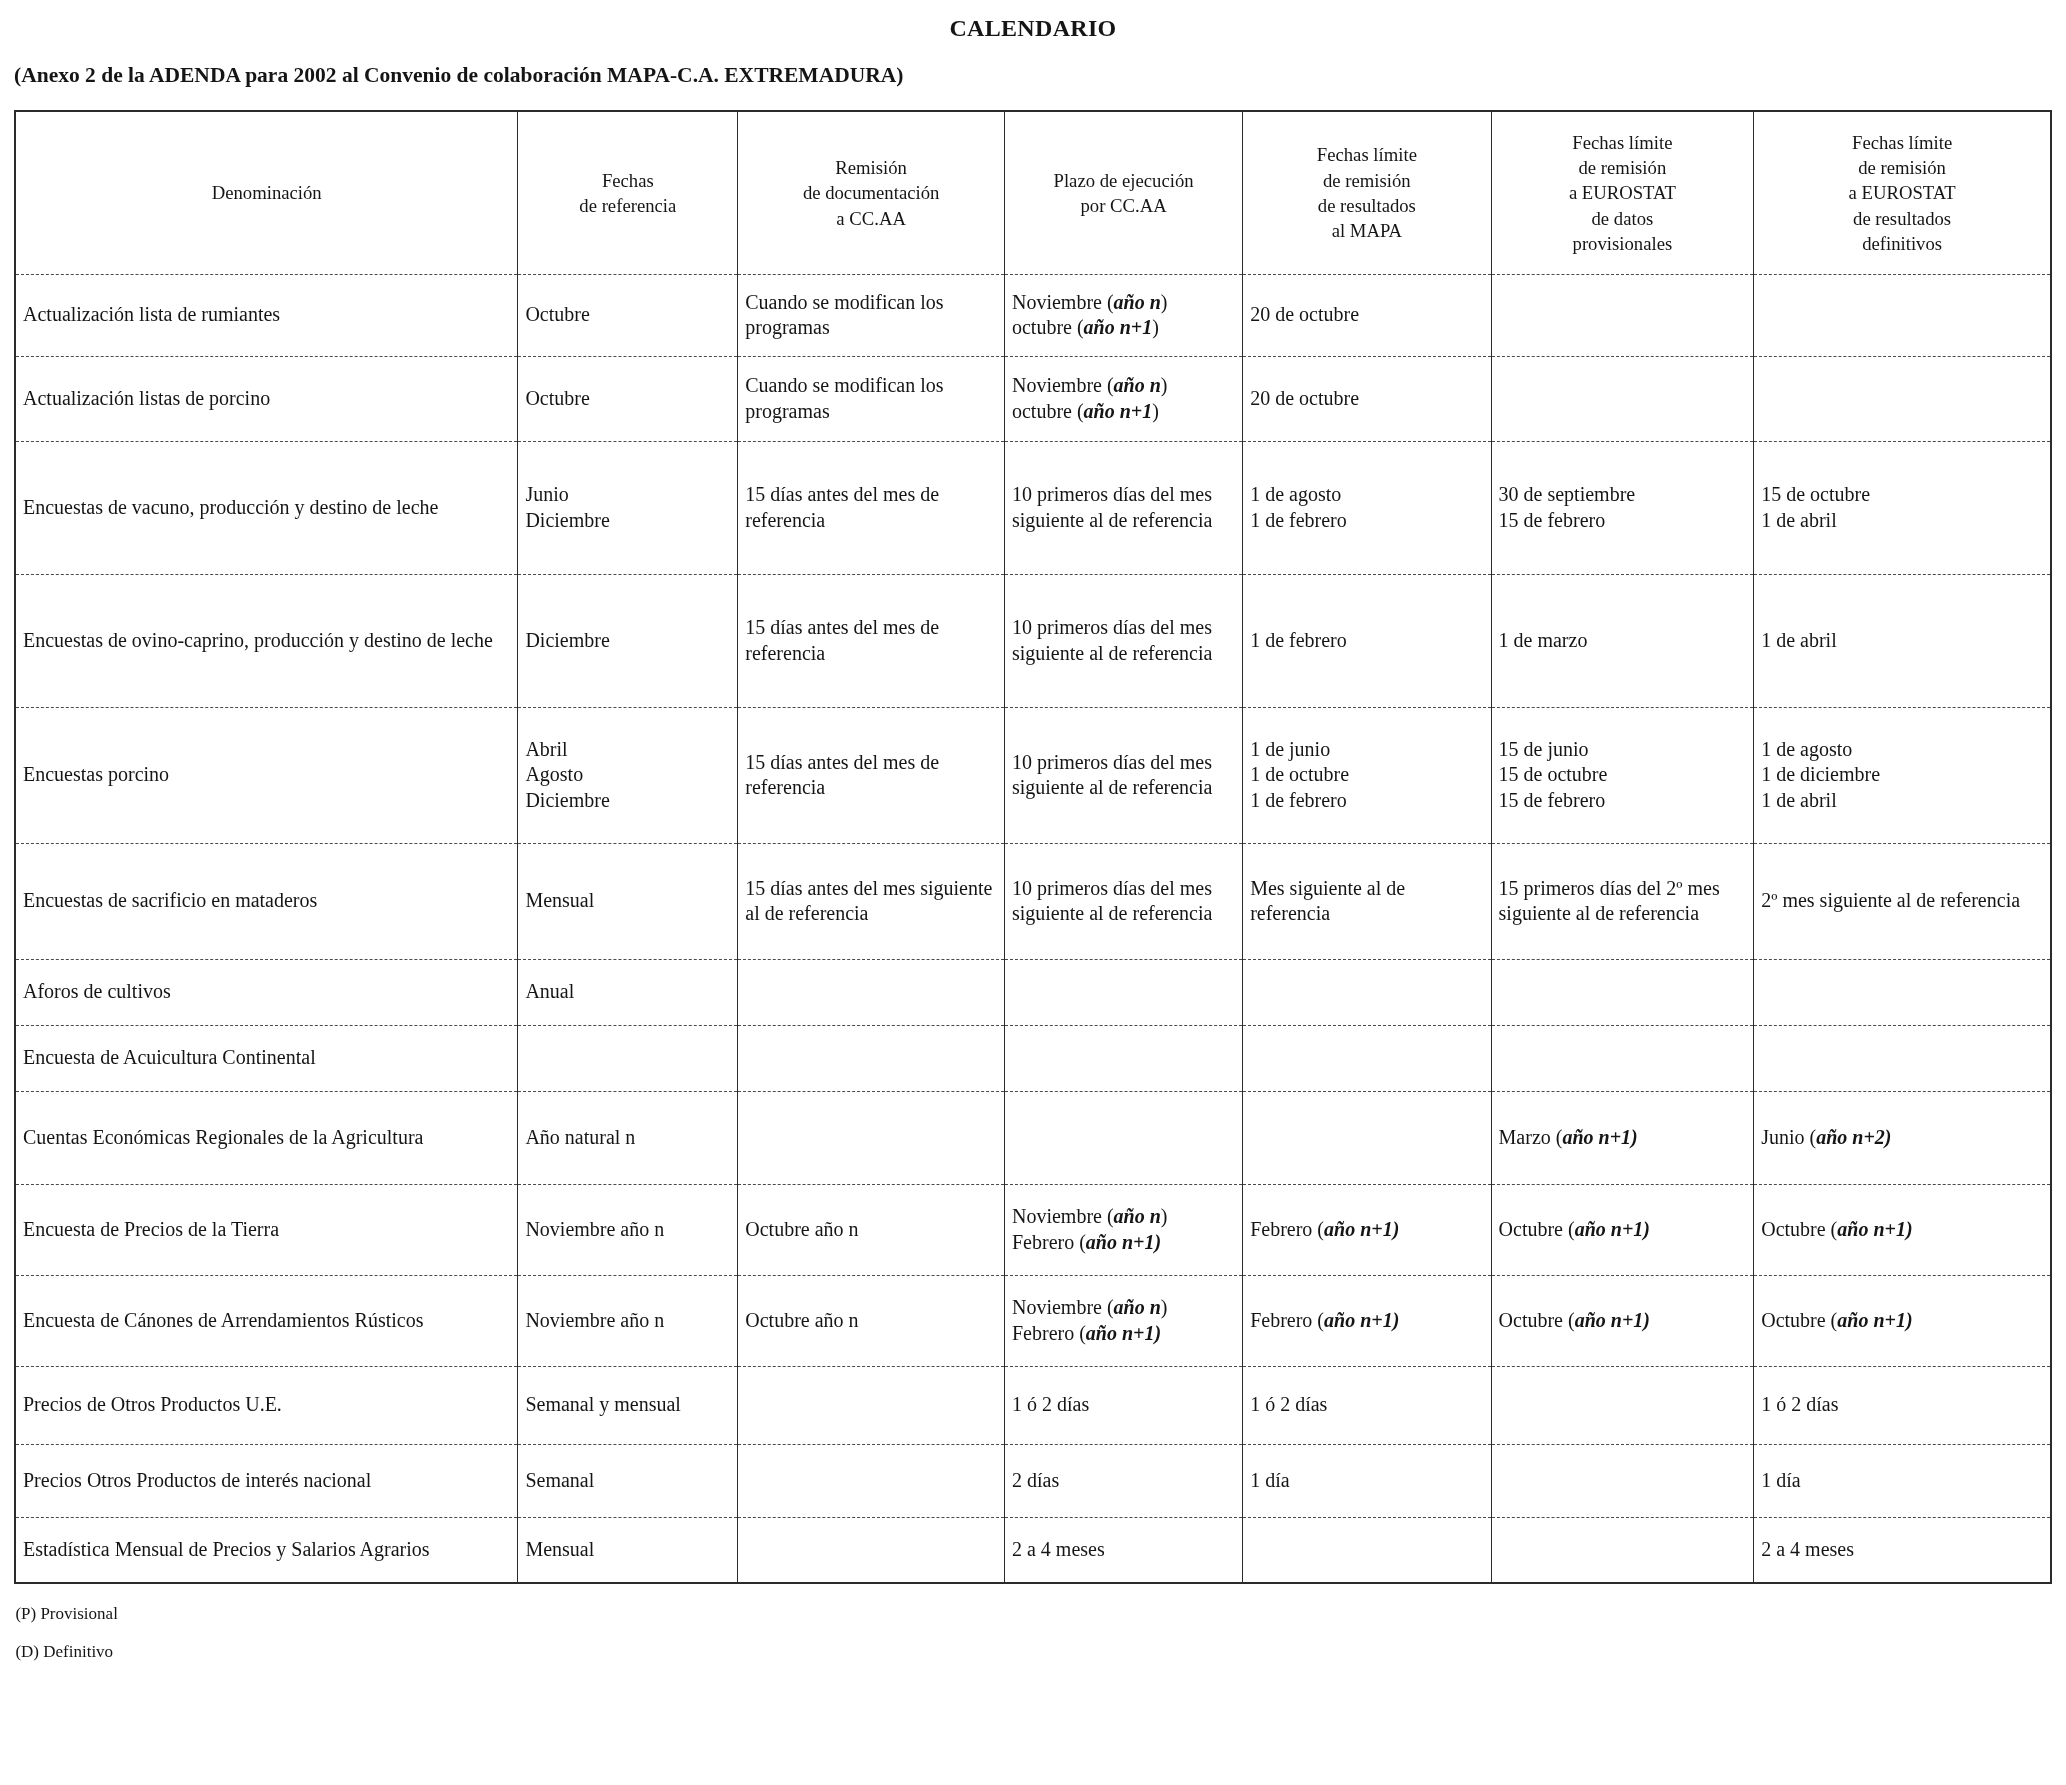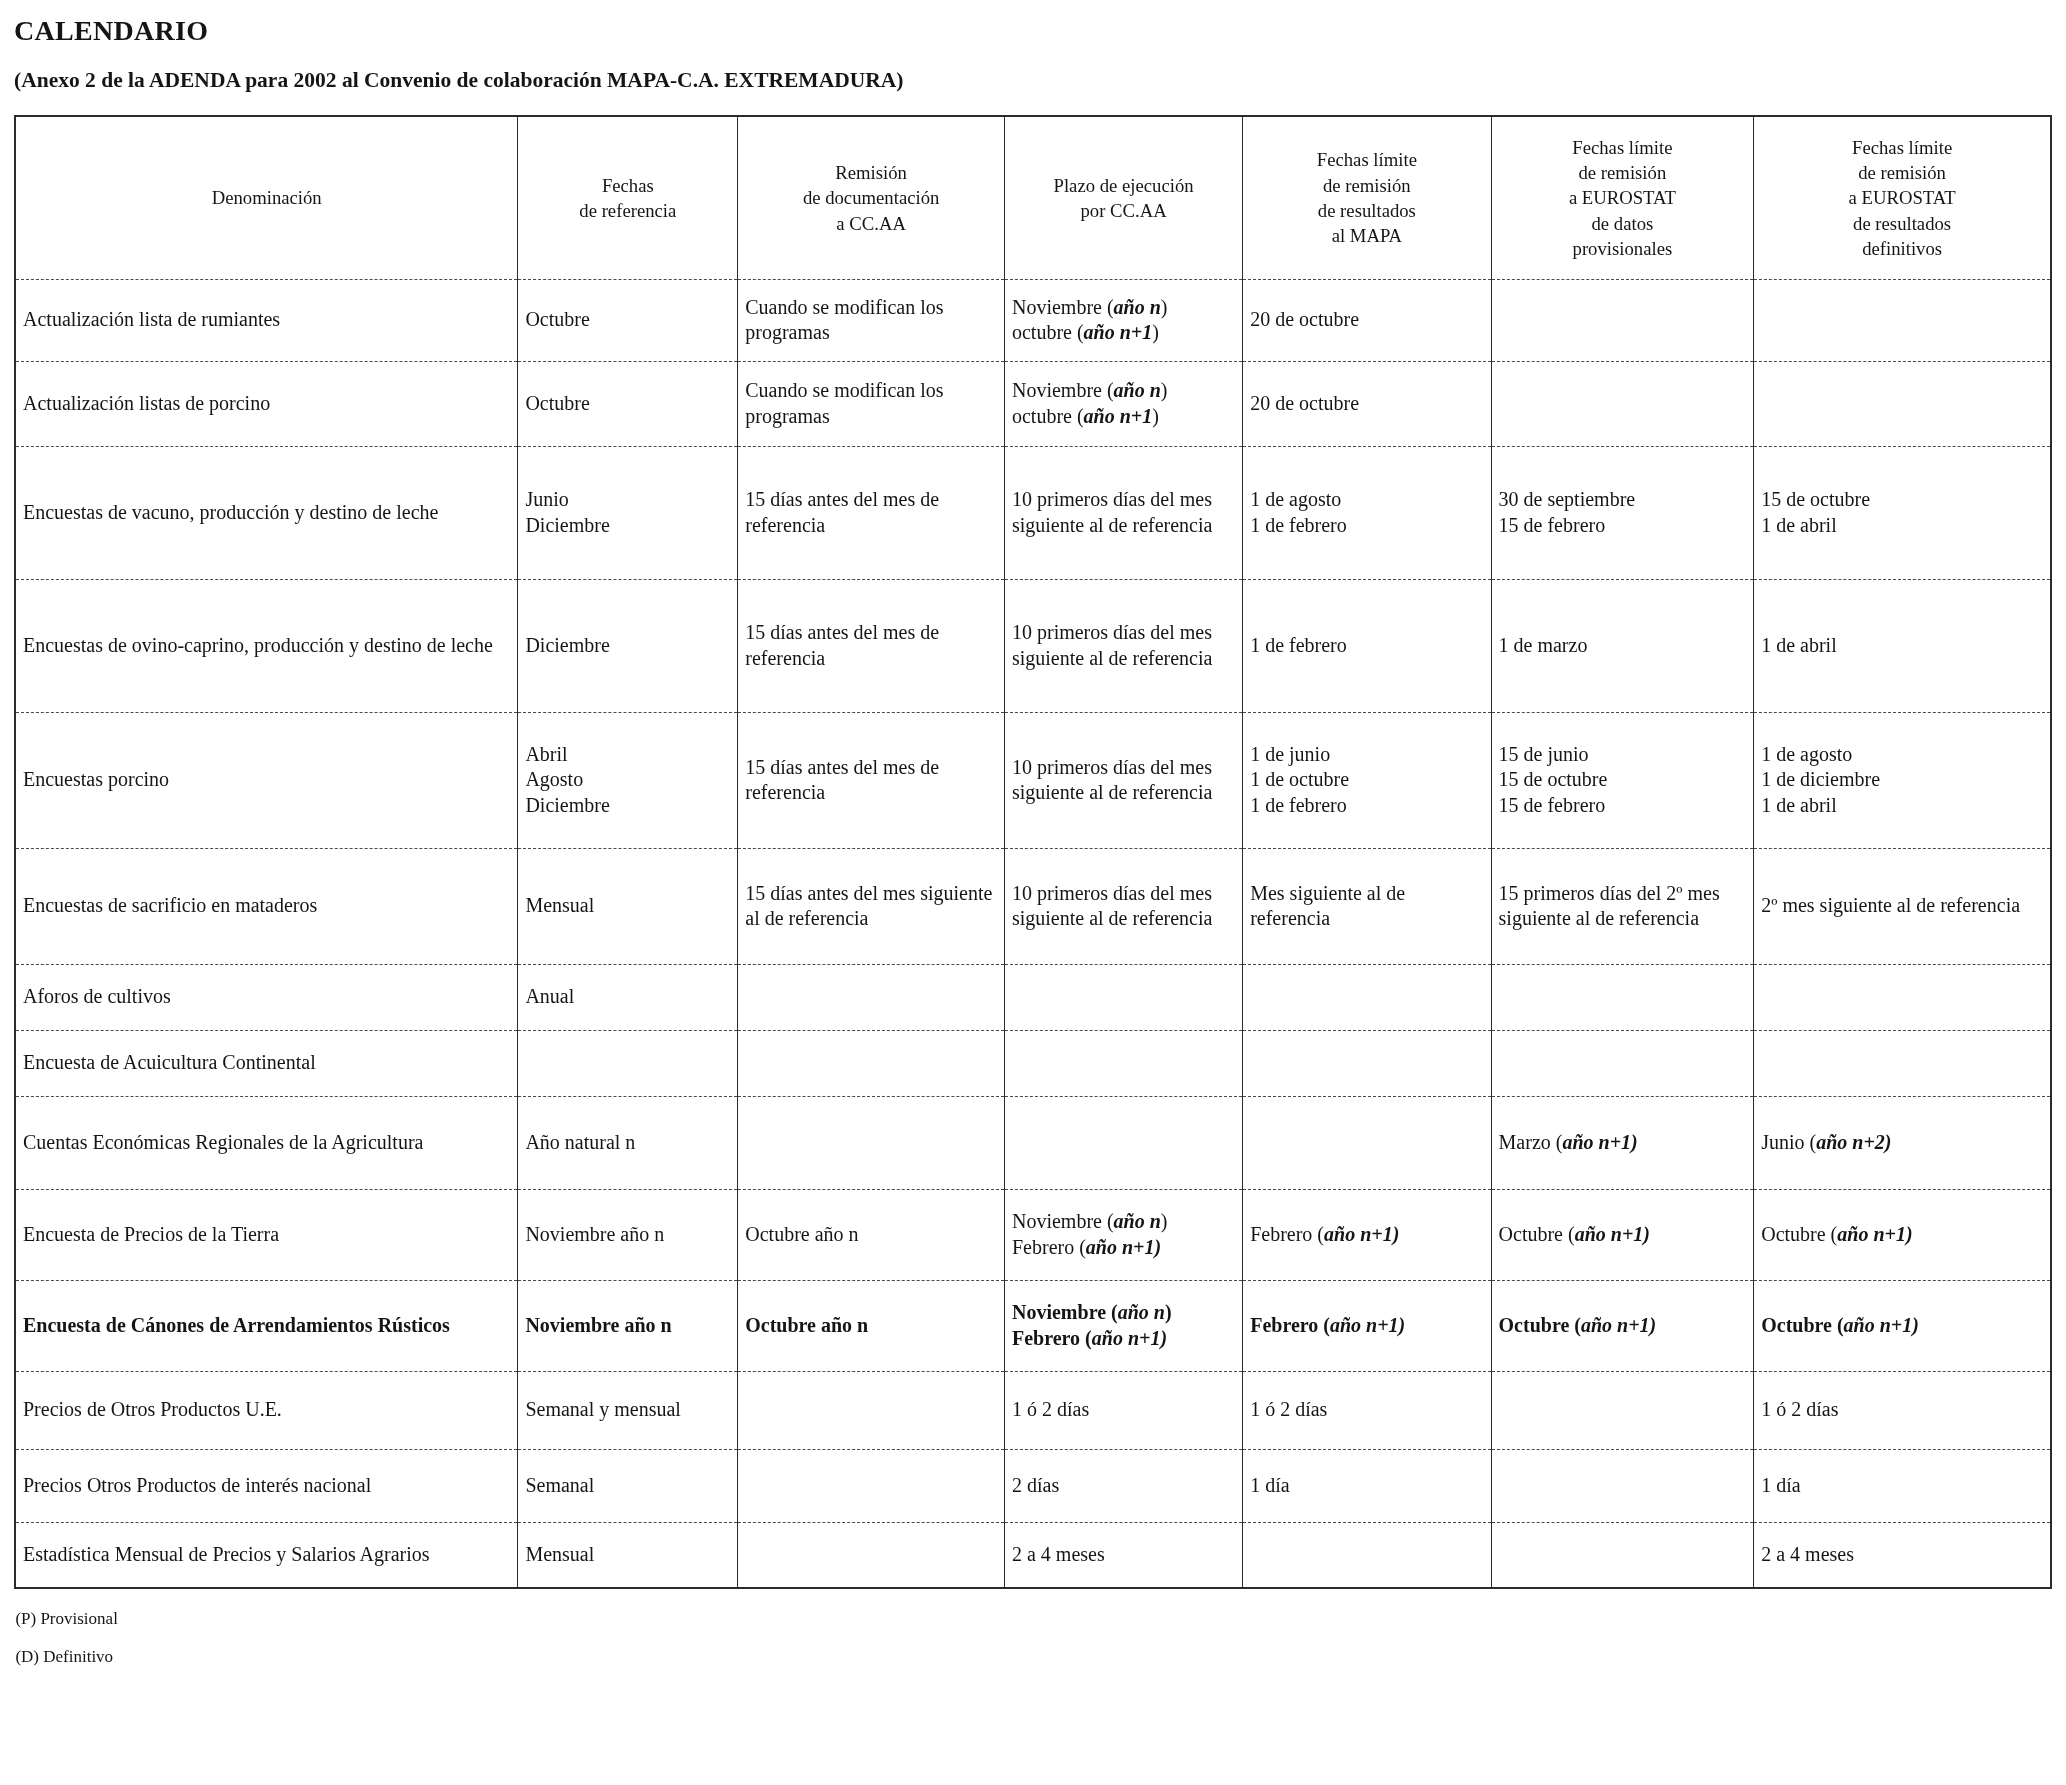--- a/index.html
+++ b/index.html
@@ -9,22 +9,23 @@
     color: #151515;
     font-family: "Liberation Serif", "DejaVu Serif", serif;
   }
   .page {
     width: 2066px;
     box-sizing: border-box;
     padding: 9.7px 14px 14px 14px;
     background: #ffffff;
   }
   .doc-title {
+    text-align: center;
     font-weight: bold;
-    font-size: 28px;
+    font-size: 24px;
     margin-top: 5.5px;
     letter-spacing: 0.3px;
   }
   .doc-subtitle {
     font-weight: bold;
     font-size: 21.5px;
     margin-top: 21px;
     margin-bottom: 22px;
   }
   table.calendar-table {
@@ -58,21 +59,21 @@
   tbody tr:nth-child(1)  { height: 82px; }
   tbody tr:nth-child(2)  { height: 85px; }
   tbody tr:nth-child(3)  { height: 133px; }
   tbody tr:nth-child(4)  { height: 133px; }
   tbody tr:nth-child(5)  { height: 136px; }
   tbody tr:nth-child(6)  { height: 116px; }
   tbody tr:nth-child(7)  { height: 66px; }
   tbody tr:nth-child(8)  { height: 66px; }
   tbody tr:nth-child(9)  { height: 93px; }
   tbody tr:nth-child(10) { height: 91px; }
-  tbody tr:nth-child(11) { height: 91px; font-weight: bold; }
+  tbody tr:nth-child(11) { height: 91px; }
   tbody tr:nth-child(12) { height: 78px; }
   tbody tr:nth-child(13) { height: 73px; }
   tbody tr:nth-child(14) { height: 66px; }
   tbody tr:nth-child(15) { height: 85px; padding-left: 8px; }
   .footnotes {
     margin-top: 19.4px;
     font-size: 17px;
   }
   .footnotes p {
     margin: 0 0 18px 1.4px;

